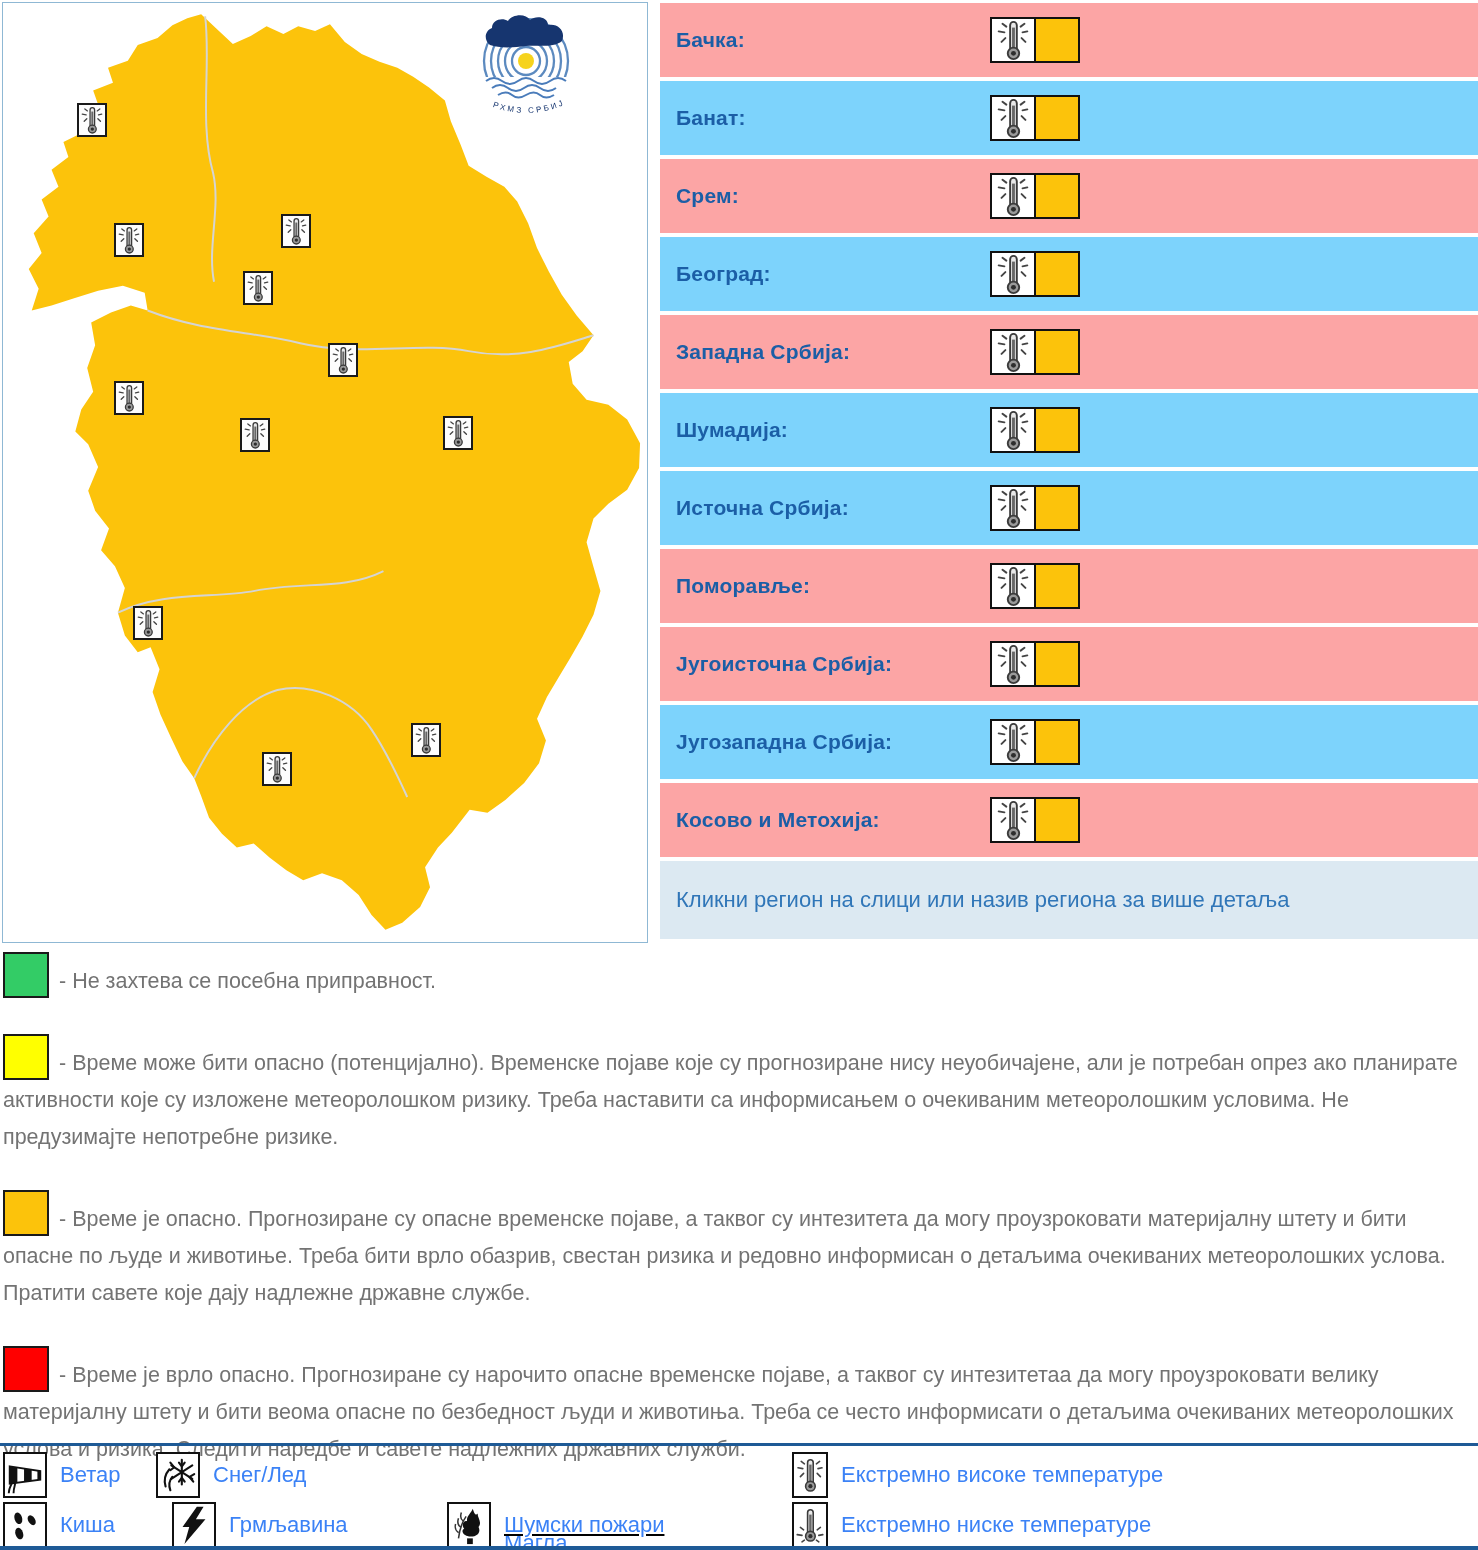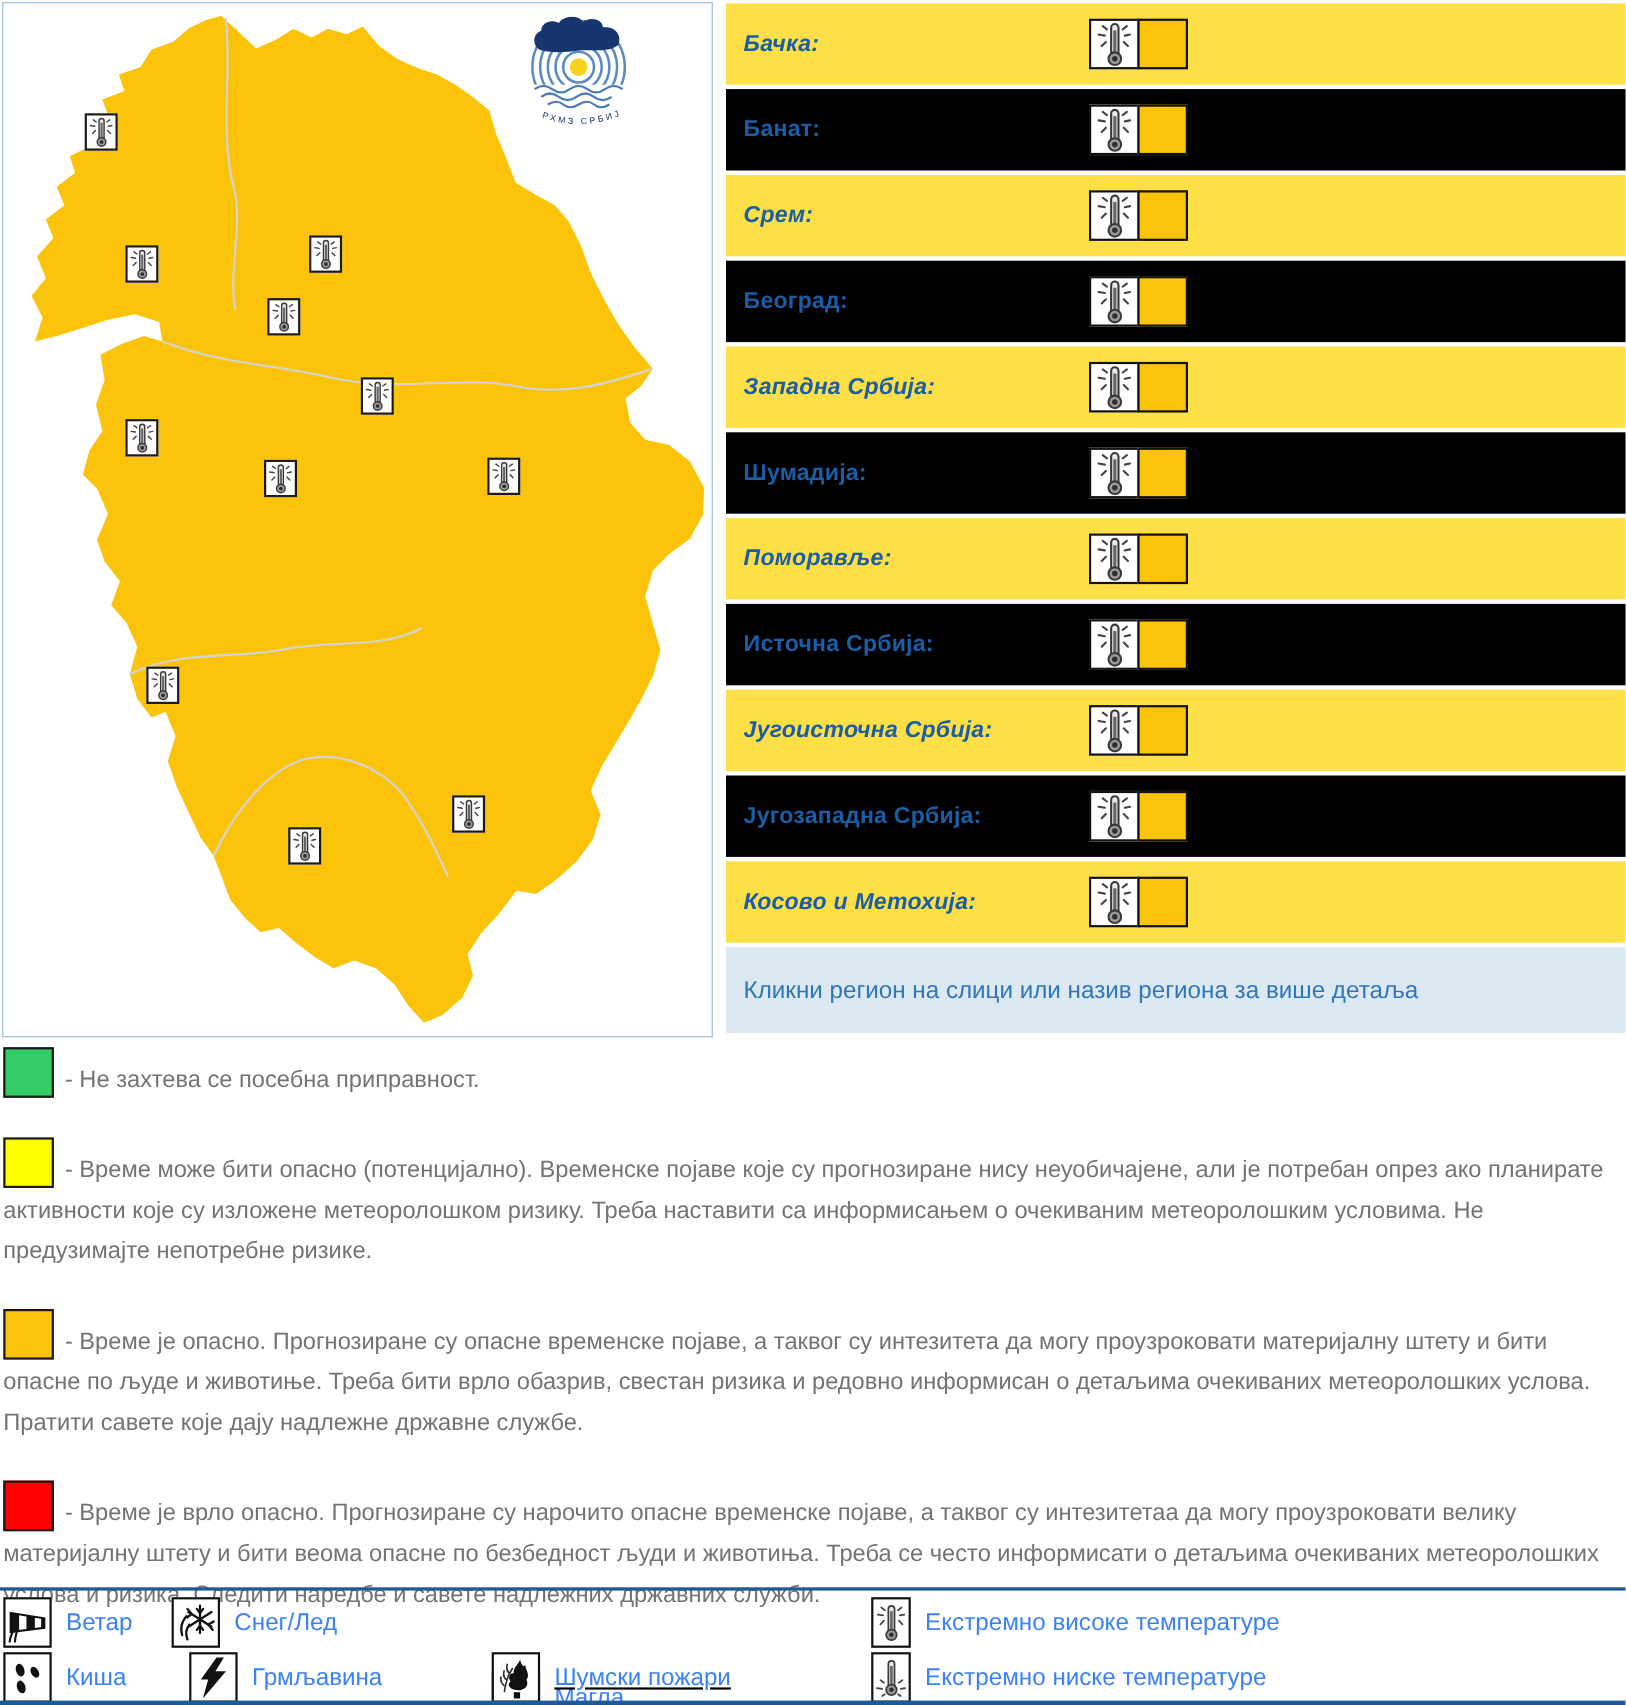--- a/index.html
+++ b/index.html
@@ -12,22 +12,22 @@
              border:1px solid #8fb8d4;background:#fff;}
   .map-svg{position:absolute;left:0;top:0;}
   .logo{position:absolute;left:474px;top:12px;width:98px;height:118px;}
   .map-marker{position:absolute;width:26px;height:30px;background:#fdfdfd;
               border:2px solid #1a1a1a;box-sizing:content-box;}
   .map-marker svg{display:block;width:26px;height:30px;}
 
   
   .region-panel{position:absolute;left:660px;top:3px;width:818px;}
   .region-row{position:relative;height:74px;margin-bottom:4px;}
-  .region-row.dark{background:#fde047;font-style:italic;}
-  .region-row.light{background:#000000;}
+  .region-row.dark{background:#fca5a5;}
+  .region-row.light{background:#7dd3fc;}
   .region-label{position:absolute;left:16px;top:0;height:74px;display:flex;align-items:center;
                 font-size:21px;font-weight:bold;color:#1b5ea6;letter-spacing:.2px;}
   .pair{position:absolute;left:330px;top:50%;transform:translateY(-50%);display:flex;}
   .pbox{width:42px;height:42px;border:2px solid #111;background:#fff;}
   .pbox.cbox{margin-left:-2px;}
   .pbox svg{display:block;width:42px;height:42px;}
   .note-row{position:relative;height:78px;margin-top:2px;background:#dce9f2;
             display:flex;align-items:center;}
   .note-row span{margin-left:16px;font-size:22px;color:#3076b8;}
 
@@ -292,37 +292,37 @@
                 <path d="M13,8 L9,5 M11,14 L5,13 M12,20 L8,24 M28,8 L32,5 M30,14 L35,13 M29,20 L33,24" stroke="#444" stroke-width="2" fill="none" stroke-linecap="round"></path>
                 <rect x="17" y="3" width="7" height="31" rx="3.5" fill="#e9e9e9" stroke="#3a3a3a" stroke-width="2"></rect>
                 <rect x="19" y="9" width="3" height="25" fill="#666"></rect>
                 <circle cx="20.5" cy="36" r="6" fill="#9a9a9a" stroke="#3a3a3a" stroke-width="2"></circle>
                 <circle cx="20.5" cy="36" r="2.6" fill="#2e2e2e"></circle>
               </svg>
             </div>
             <div class="pbox cbox" data-interactable="false" style="background:#fcc30b"></div>
           </div>
         </div>
-        <div class="region-row dark" data-interactable="true">
-          <div class="region-label" data-interactable="true">Поморавље:</div>
-          <div class="pair" data-interactable="false">
-            <div class="pbox" data-interactable="false">
-              <svg viewBox="0 0 40 44" preserveAspectRatio="xMidYMid meet">
-                <path d="M13,8 L9,5 M11,14 L5,13 M12,20 L8,24 M28,8 L32,5 M30,14 L35,13 M29,20 L33,24" stroke="#444" stroke-width="2" fill="none" stroke-linecap="round"></path>
-                <rect x="17" y="3" width="7" height="31" rx="3.5" fill="#e9e9e9" stroke="#3a3a3a" stroke-width="2"></rect>
-                <rect x="19" y="9" width="3" height="25" fill="#666"></rect>
-                <circle cx="20.5" cy="36" r="6" fill="#9a9a9a" stroke="#3a3a3a" stroke-width="2"></circle>
-                <circle cx="20.5" cy="36" r="2.6" fill="#2e2e2e"></circle>
-              </svg>
-            </div>
-            <div class="pbox cbox" data-interactable="false" style="background:#fcc30b"></div>
-          </div>
-        </div>
         <div class="region-row light" data-interactable="true">
           <div class="region-label" data-interactable="true">Источна Србија:</div>
+          <div class="pair" data-interactable="false">
+            <div class="pbox" data-interactable="false">
+              <svg viewBox="0 0 40 44" preserveAspectRatio="xMidYMid meet">
+                <path d="M13,8 L9,5 M11,14 L5,13 M12,20 L8,24 M28,8 L32,5 M30,14 L35,13 M29,20 L33,24" stroke="#444" stroke-width="2" fill="none" stroke-linecap="round"></path>
+                <rect x="17" y="3" width="7" height="31" rx="3.5" fill="#e9e9e9" stroke="#3a3a3a" stroke-width="2"></rect>
+                <rect x="19" y="9" width="3" height="25" fill="#666"></rect>
+                <circle cx="20.5" cy="36" r="6" fill="#9a9a9a" stroke="#3a3a3a" stroke-width="2"></circle>
+                <circle cx="20.5" cy="36" r="2.6" fill="#2e2e2e"></circle>
+              </svg>
+            </div>
+            <div class="pbox cbox" data-interactable="false" style="background:#fcc30b"></div>
+          </div>
+        </div>
+        <div class="region-row dark" data-interactable="true">
+          <div class="region-label" data-interactable="true">Поморавље:</div>
           <div class="pair" data-interactable="false">
             <div class="pbox" data-interactable="false">
               <svg viewBox="0 0 40 44" preserveAspectRatio="xMidYMid meet">
                 <path d="M13,8 L9,5 M11,14 L5,13 M12,20 L8,24 M28,8 L32,5 M30,14 L35,13 M29,20 L33,24" stroke="#444" stroke-width="2" fill="none" stroke-linecap="round"></path>
                 <rect x="17" y="3" width="7" height="31" rx="3.5" fill="#e9e9e9" stroke="#3a3a3a" stroke-width="2"></rect>
                 <rect x="19" y="9" width="3" height="25" fill="#666"></rect>
                 <circle cx="20.5" cy="36" r="6" fill="#9a9a9a" stroke="#3a3a3a" stroke-width="2"></circle>
                 <circle cx="20.5" cy="36" r="2.6" fill="#2e2e2e"></circle>
               </svg>
             </div>

